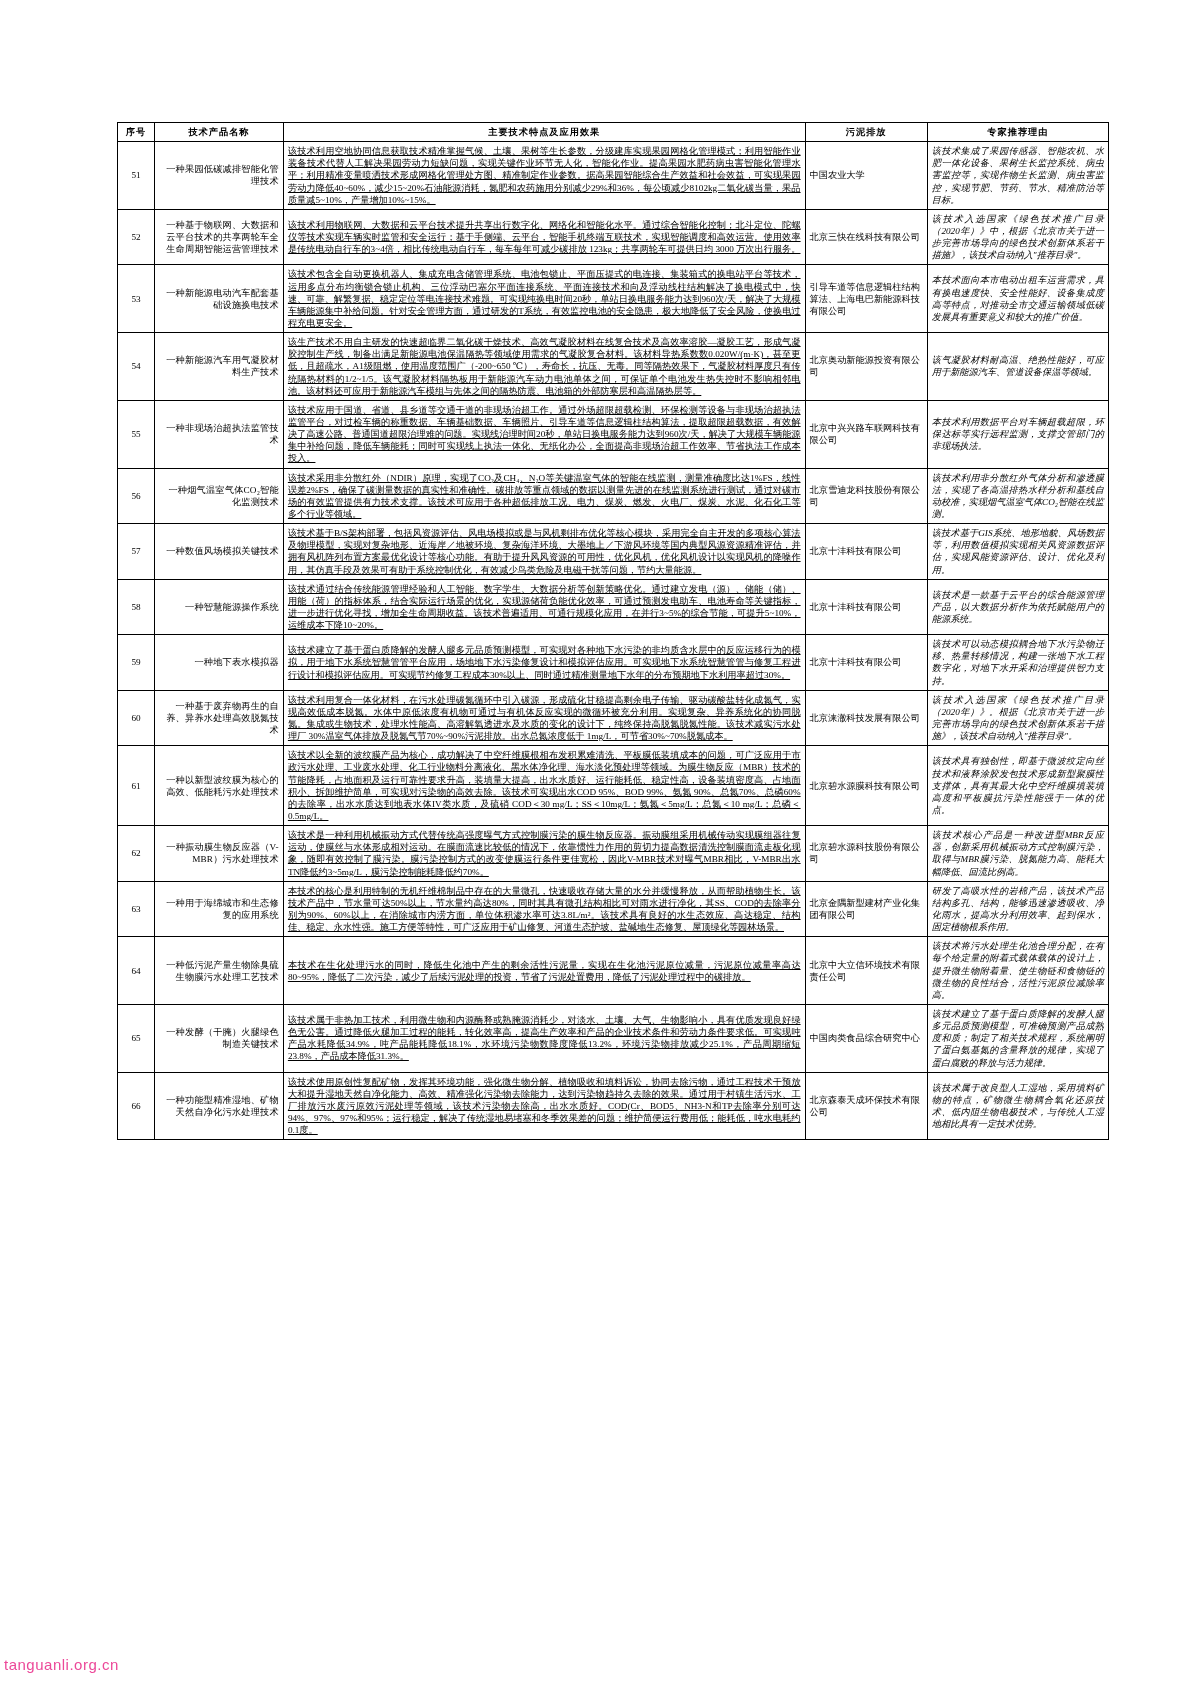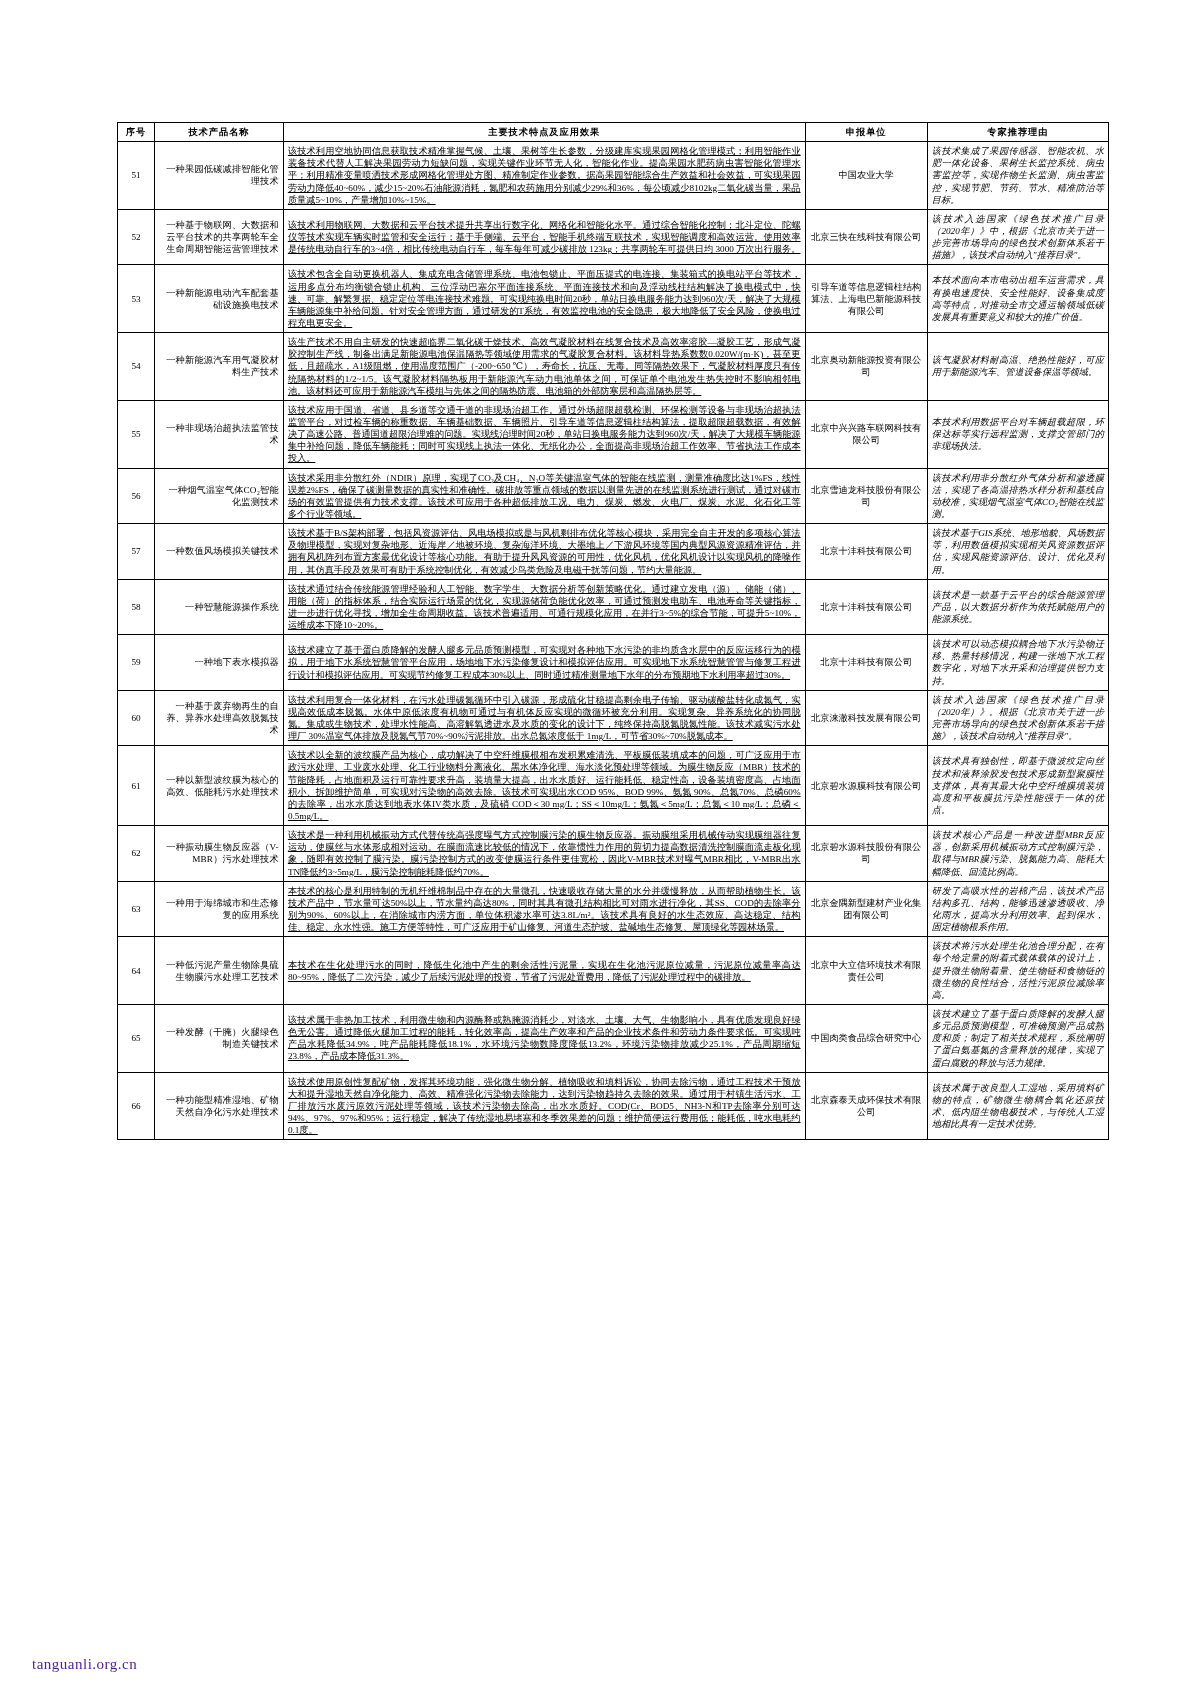--- a/index.html
+++ b/index.html
@@ -65,38 +65,38 @@
     letter-spacing: 0.2px;
   }
   td.feat {
     text-align: justify;
     text-justify: inter-ideograph;
     font-size: 9.1px;
     line-height: 1.34;
     text-decoration: underline;
   }
   td.org {
-    text-align: center;
+    text-align: left;
     font-size: 9.6px;
     line-height: 1.45;
   }
   td.reason {
     text-align: justify;
     text-justify: inter-ideograph;
     font-size: 9.4px;
     line-height: 1.42;
     font-style: italic;
   }
   .watermark {
     position: absolute;
-    left: 32px;
+    left: 4px;
     bottom: 10px;
     font-size: 15px;
-    color: #4c1d95;
-    font-family: Liberation Serif, serif;
+    color: #ec4899;
+    font-family: Liberation Sans, sans-serif;
     letter-spacing: 0.5px;
   }
 </style>
 </head>
 <body>
 
 <div class="page">
   <div class="table-wrap">
     <table class="doc-table">
       <colgroup>
@@ -104,21 +104,21 @@
           <col class="c-name">
           <col class="c-feat">
           <col class="c-org">
           <col class="c-reason">
       </colgroup>
       <thead>
         <tr>
           <th>序号</th>
           <th>技术产品名称</th>
           <th>主要技术特点及应用效果</th>
-          <th>申报单位</th>
+          <th>污泥排放</th>
           <th>专家推荐理由</th>
         </tr>
       </thead>
       <tbody id="table-body">
           <tr>
             <td class="idx">51</td>
             <td class="name">一种果园低碳减排智能化管理技术</td>
             <td class="feat">该技术利用空地协同信息获取技术精准掌握气候、土壤、果树等生长参数，分级建库实现果园网格化管理模式；利用智能作业装备技术代替人工解决果园劳动力短缺问题，实现关键作业环节无人化，智能化作业。提高果园水肥药病虫害智能化管理水平；利用精准变量喷洒技术形成网格化管理处方图、精准制定作业参数。据高果园智能综合生产效益和社会效益，可实现果园劳动力降低40~60%，减少15~20%石油能源消耗，氮肥和农药施用分别减少29%和36%，每公顷减少8102kg二氧化碳当量，果品质量减5~10%，产量增加10%~15%。</td>
             <td class="org">中国农业大学</td>
             <td class="reason">该技术集成了果园传感器、智能农机、水肥一体化设备、果树生长监控系统、病虫害监控等，实现作物生长监测、病虫害监控，实现节肥、节药、节水、精准防治等目标。</td>

